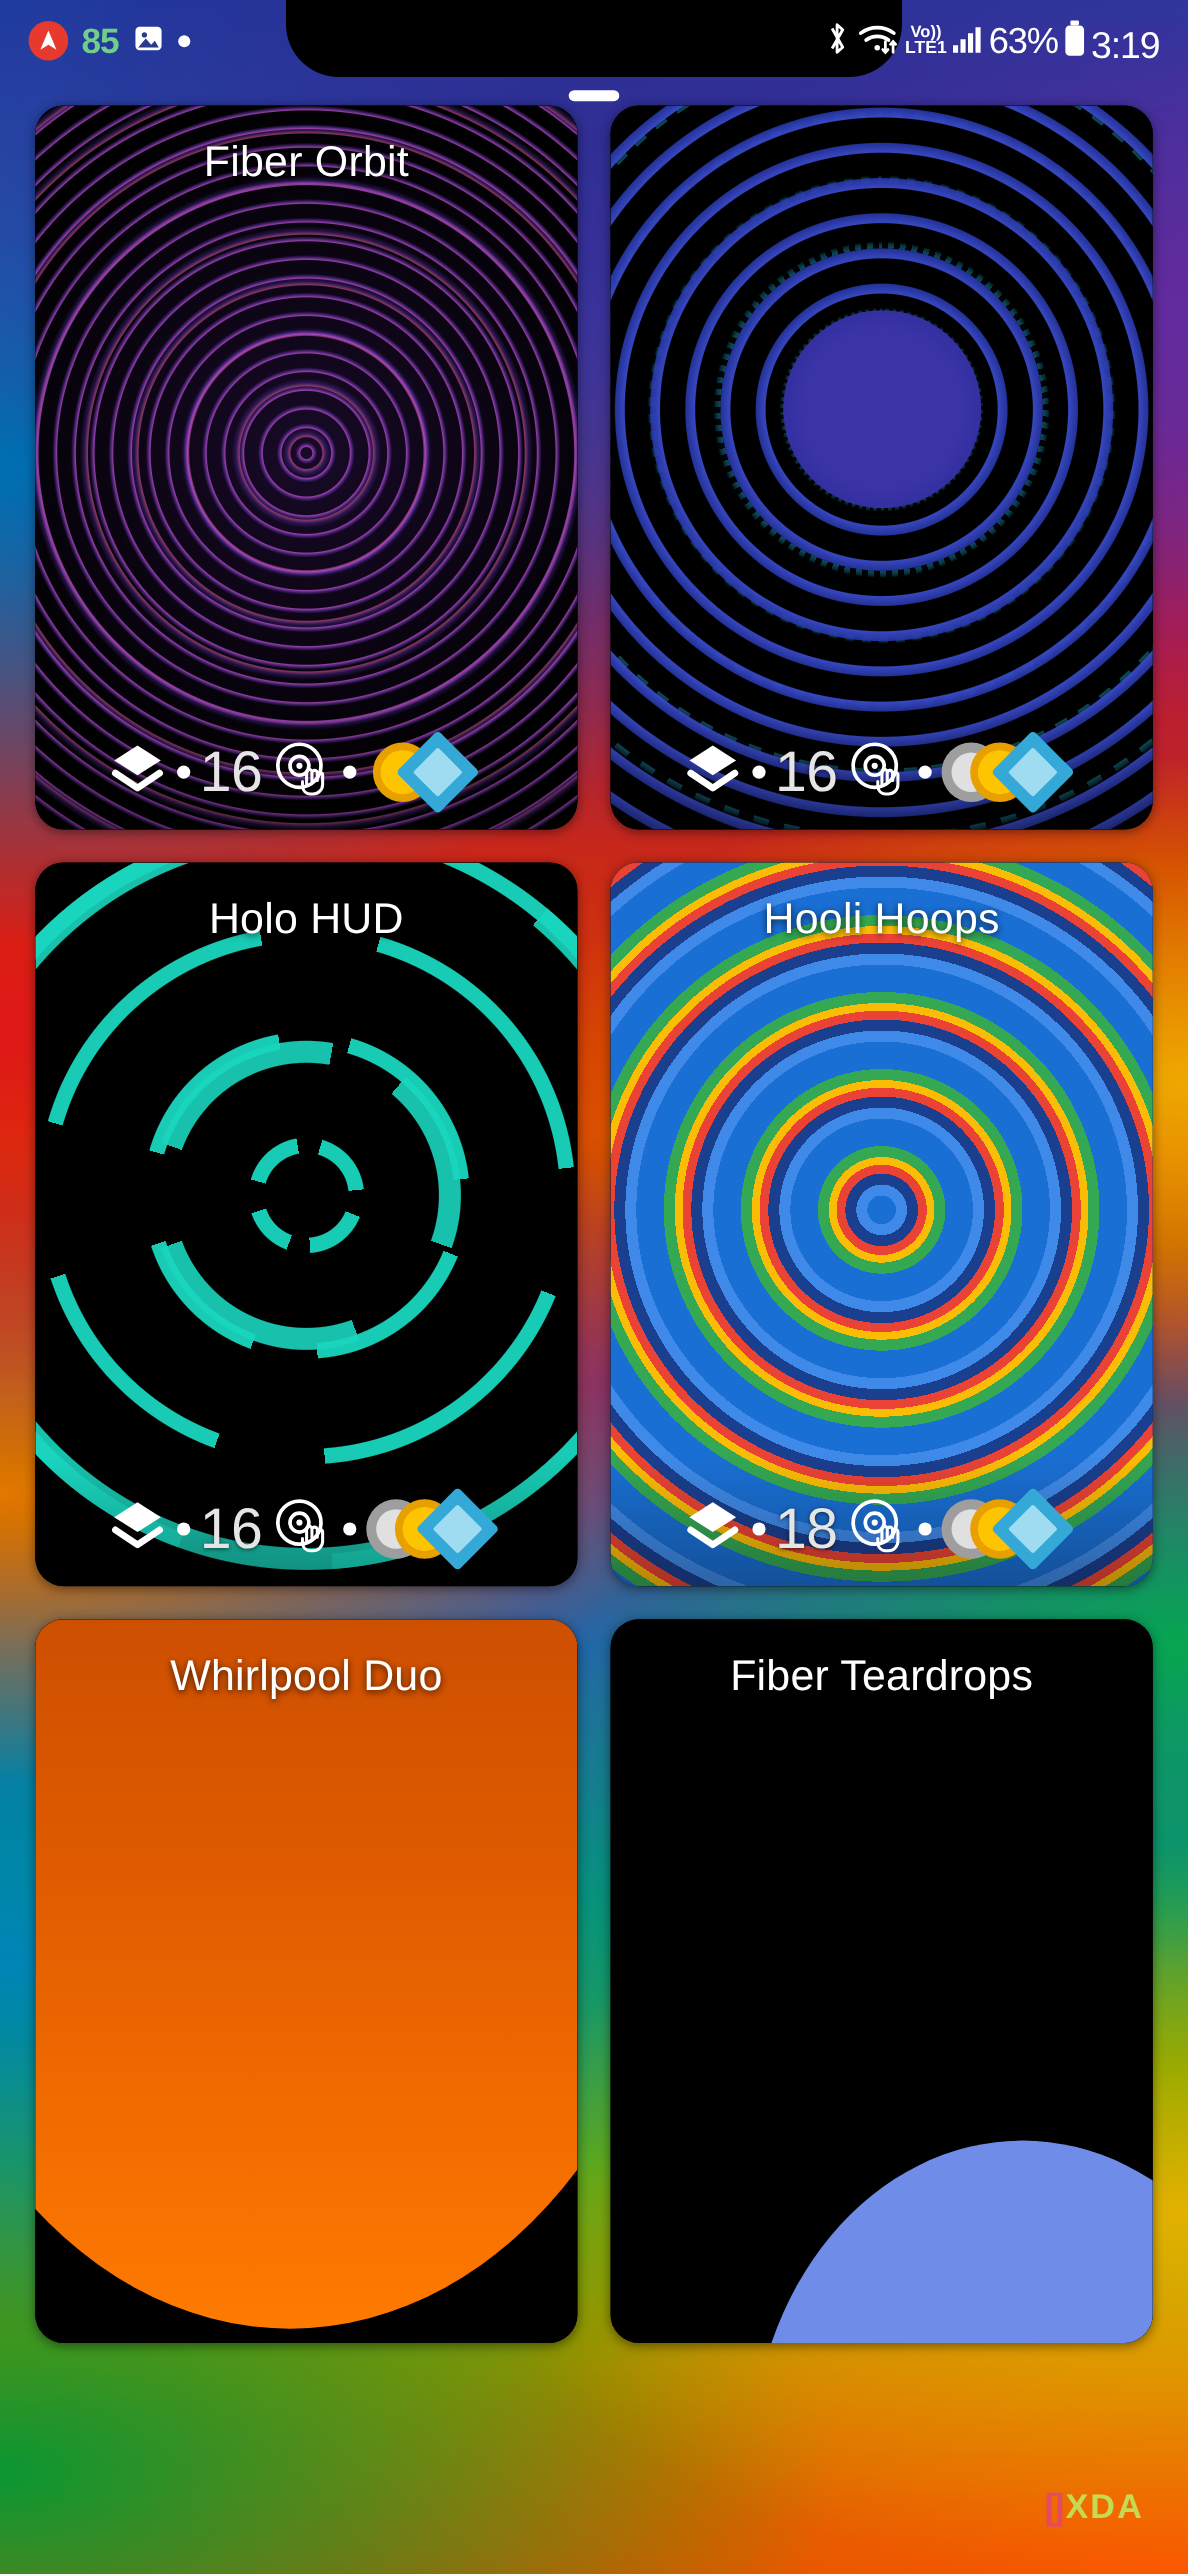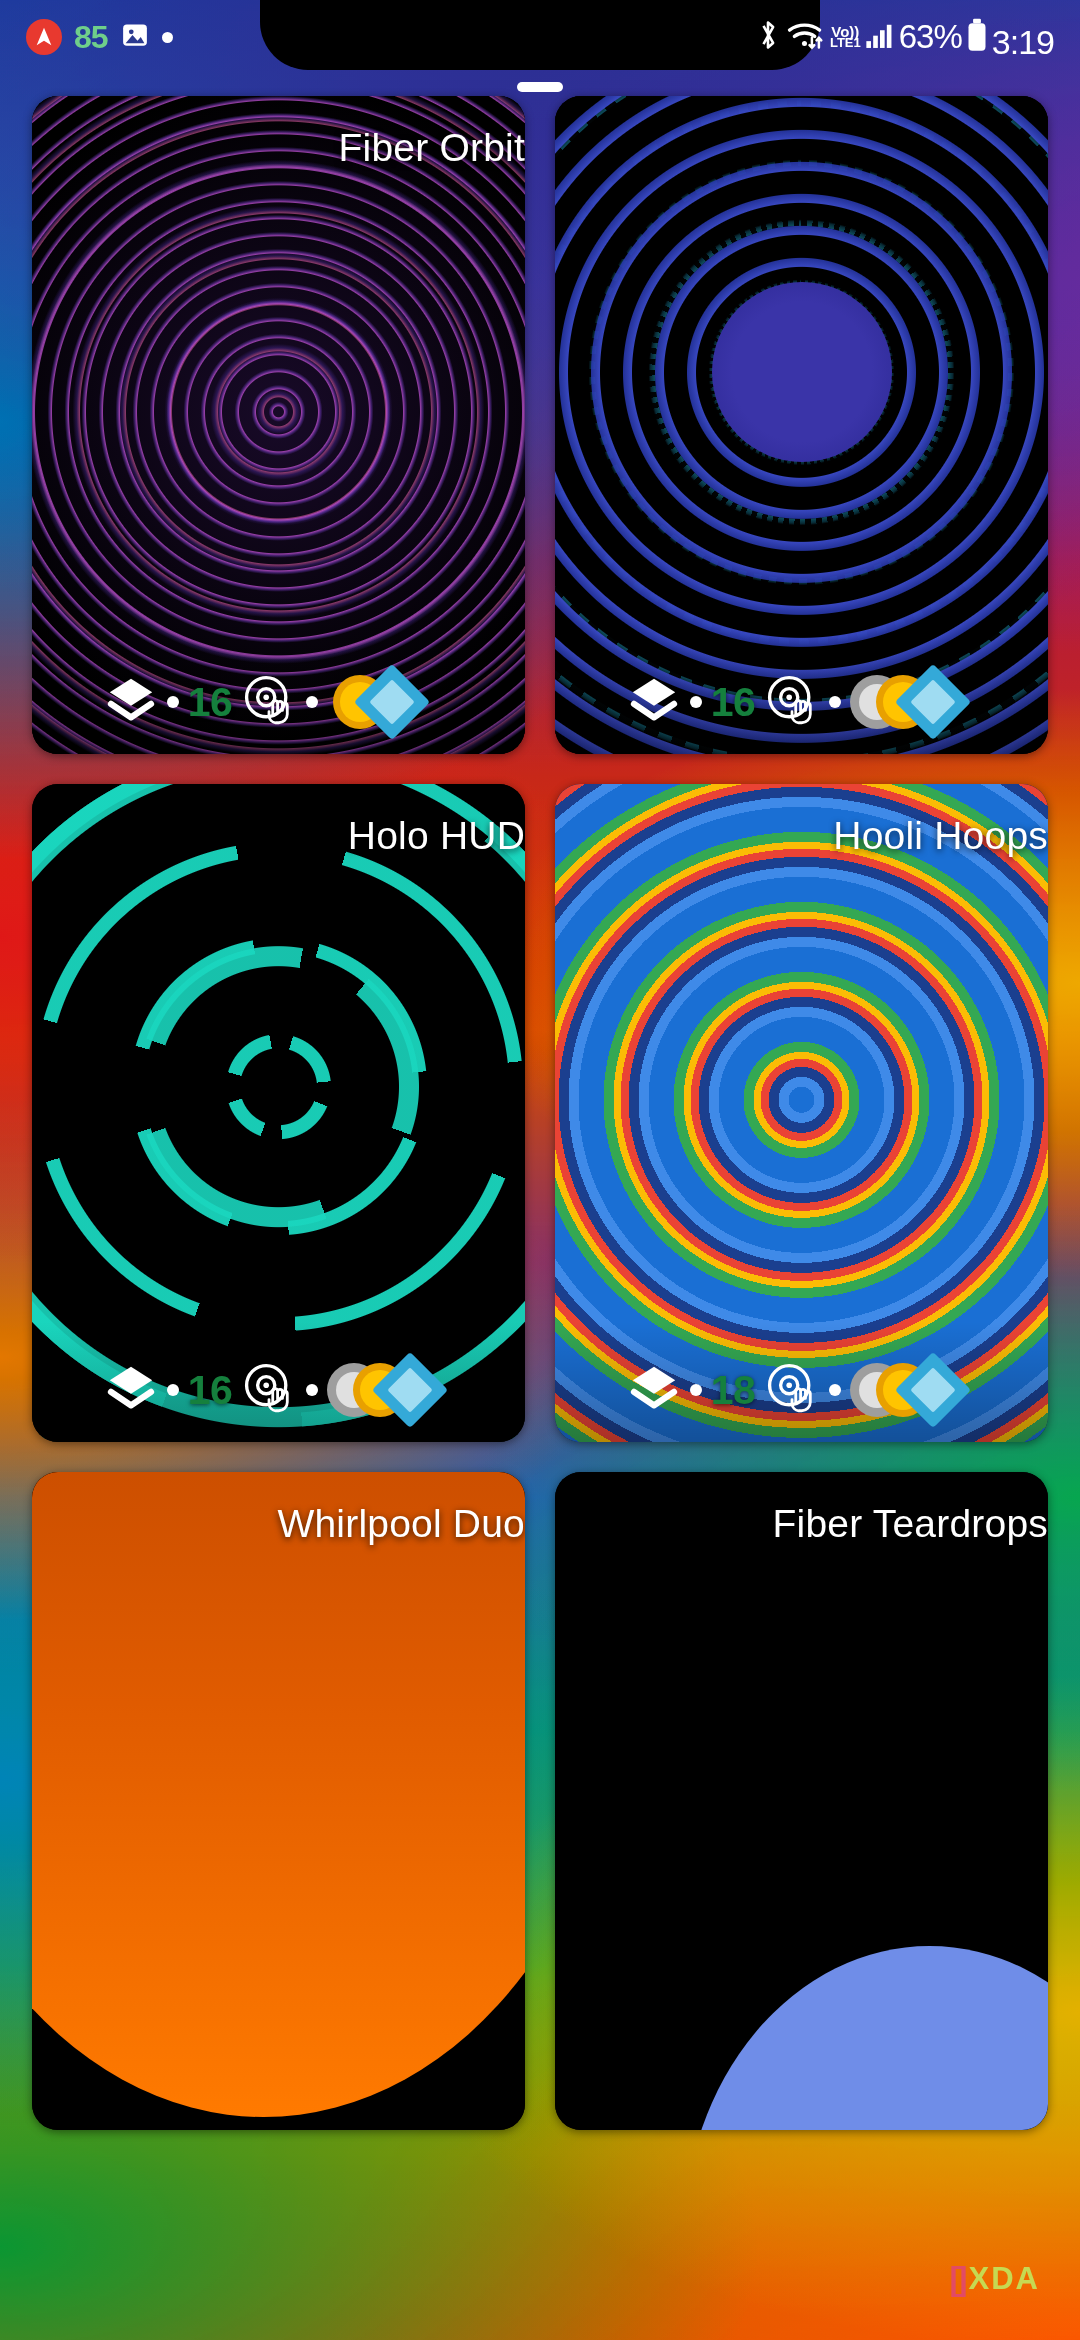--- a/index.html
+++ b/index.html
@@ -46,51 +46,51 @@
   .nav-badge{
     width:36px;height:36px;border-radius:50%;background:#e8392f;
     display:flex;align-items:center;justify-content:center;
   }
   .sb-num{ font-size:32px; font-weight:600; color:#6fcf8a; letter-spacing:-1px;}
   .sb-dot{ width:11px;height:11px;border-radius:50%;background:#fff; }
   .sb-pct{ font-size:33px; font-weight:500; letter-spacing:-1px; }
   .sb-time{ font-size:34px; font-weight:500; letter-spacing:-1px;margin-top:11px; }
   .volte{ display:flex;flex-direction:column;align-items:center;line-height:.82;
           font-size:15px;font-weight:700;margin-left:-2px; }
-  .volte small{ font-size:13px; }
+  .volte small{ font-size:16px; }
   #pill{
     position:absolute; top:82px; left:50%; transform:translateX(-50%);
     width:46px; height:10px; border-radius:6px; background:#fff; z-index:30;
   }
 
   
   #grid{
     position:absolute; top:96px; left:32px; right:32px; bottom:0;
     display:grid; grid-template-columns:1fr 1fr; gap:30px 30px;
     grid-auto-rows:658px; z-index:10;
   }
   .card{
     position:relative; border-radius:26px; overflow:hidden; background:#000;
     box-shadow:0 2px 10px rgba(0,0,0,.45);
   }
   .card .art{ position:absolute; inset:0; overflow:hidden; }
   .card-title{
-    position:absolute; top:30px; left:0; right:0; text-align:right;
+    position:absolute; top:30px; left:0; right:0; text-align:center;
     color:#fff; font-size:39px; font-weight:400; letter-spacing:.2px;
     text-shadow:0 2px 7px rgba(0,0,0,.75); z-index:5;
   }
 
   
   .meta{
     position:absolute; left:0; right:0; bottom:22px;
     display:flex; align-items:center; justify-content:center; gap:9px;
     z-index:6; padding:0 14px;
   }
   .m-dot{ width:12px;height:12px;border-radius:50%;background:#fff;flex:0 0 auto;}
-  .m-count{ color:#15803d; font-size:41px; font-weight:700; letter-spacing:-.5px;
+  .m-count{ color:#e5e5e5; font-size:52px; font-weight:400; letter-spacing:-.5px;
             text-shadow:0 1px 4px rgba(0,0,0,.6); }
   .ic{ flex:0 0 auto; display:block; }
   .shapes{ position:relative; width:126px; height:56px; flex:0 0 auto; }
   .shapes > *{ position:absolute; top:50%; transform:translateY(-50%); }
   .circ{ width:54px;height:54px;border-radius:50%; }
   .circ.gray{ left:0; background:#9e9e9e; }
   .circ.gray::after{content:"";position:absolute;inset:9px;border-radius:50%;background:#e0e0e0;}
   .circ.amber{ left:26px; background:#e8a000; }
   .circ.amber::after{content:"";position:absolute;inset:7px;border-radius:50%;background:#ffc400;}
   .dia{ left:56px; width:54px;height:54px; background:#34a9d8;

